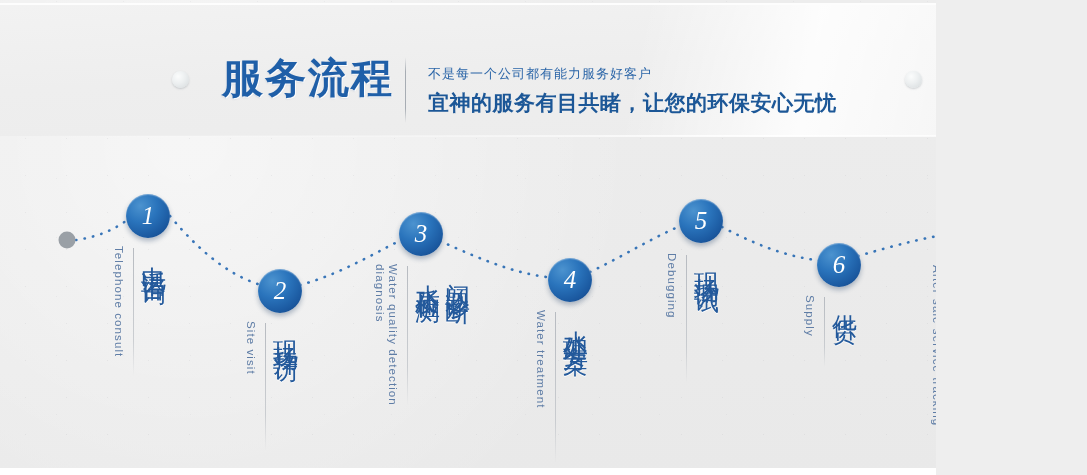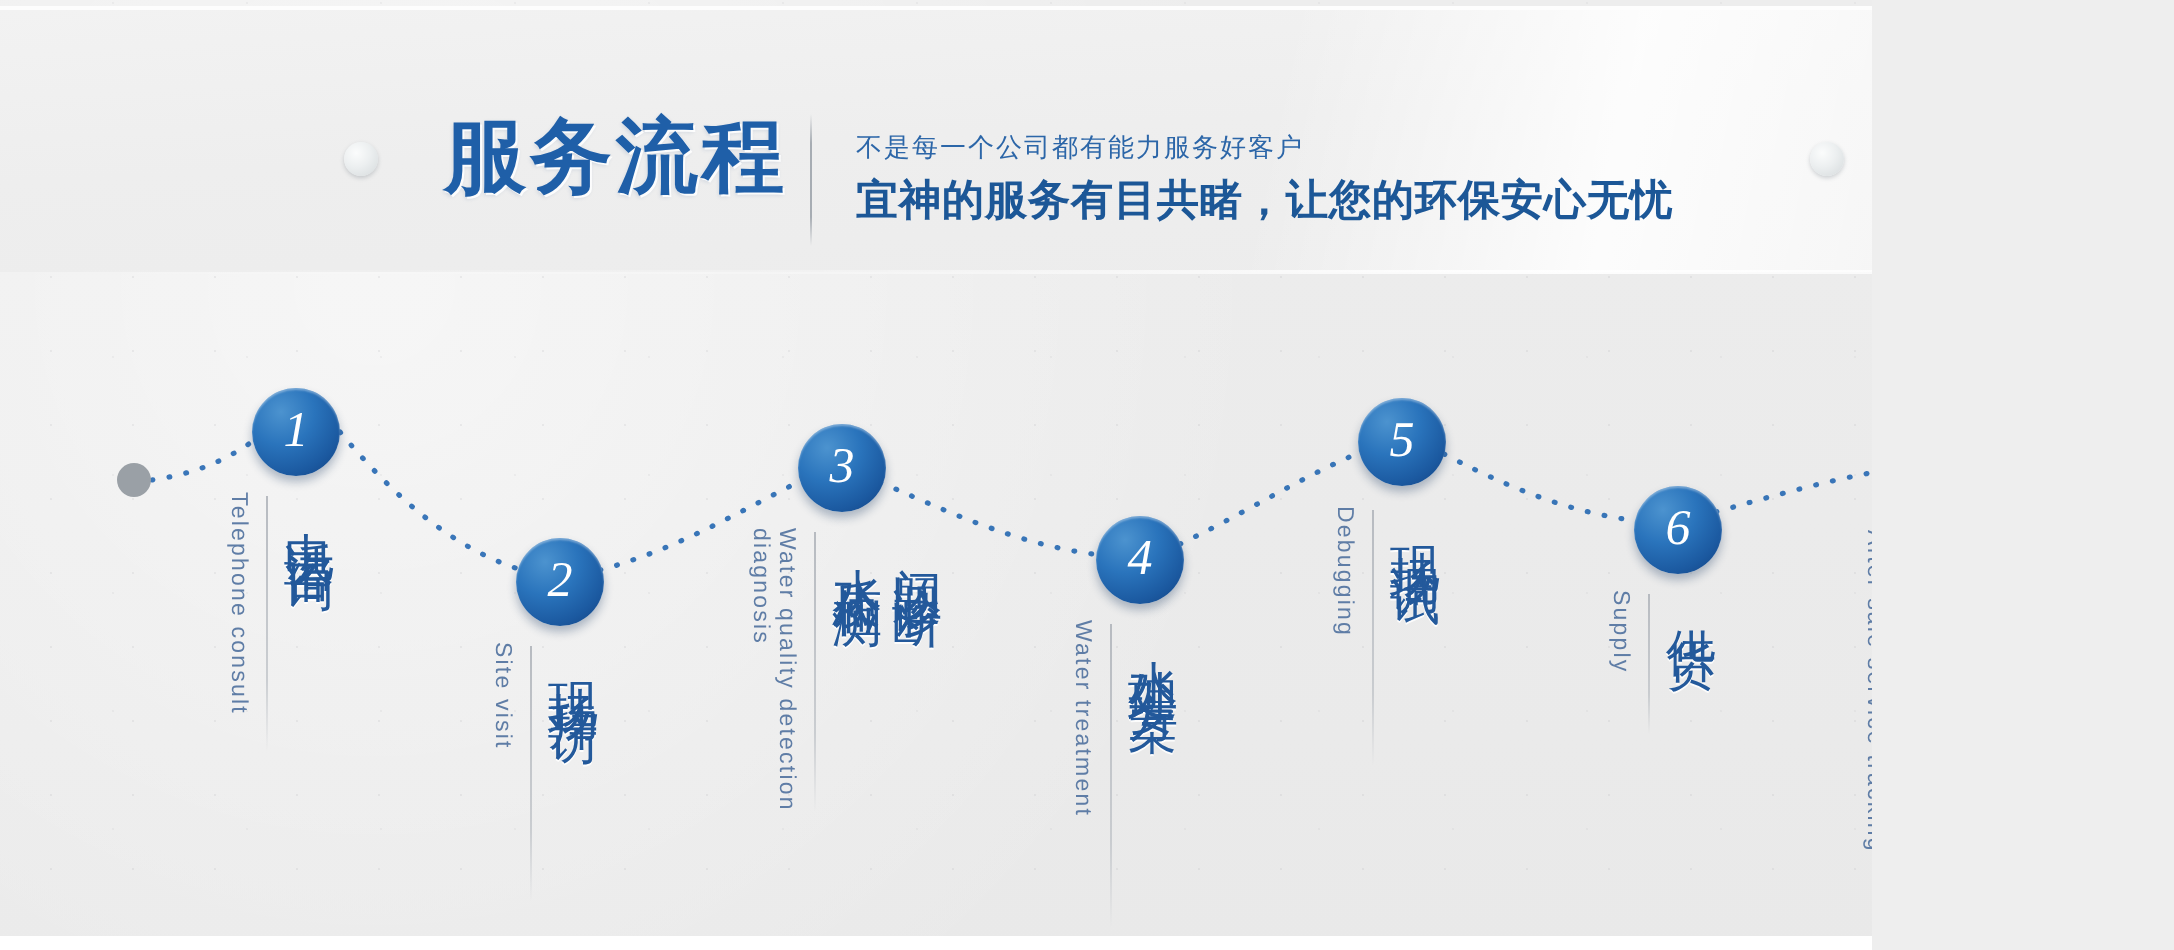--- a/index.html
+++ b/index.html
@@ -111,21 +111,20 @@
     letter-spacing: 1px;
     line-height: 28px;
   }
   #banner-sub-2 {
     display: block;
     font-size: 21px;
     font-weight: bold;
     color: #1c5797;
     letter-spacing: 0.5px;
     line-height: 30px;
-    font-family: Liberation Mono, monospace;
   }
 
   
   #flow {
     position: absolute;
     inset: 0;
     z-index: 3;
   }
   #flow-svg {
     position: absolute;

